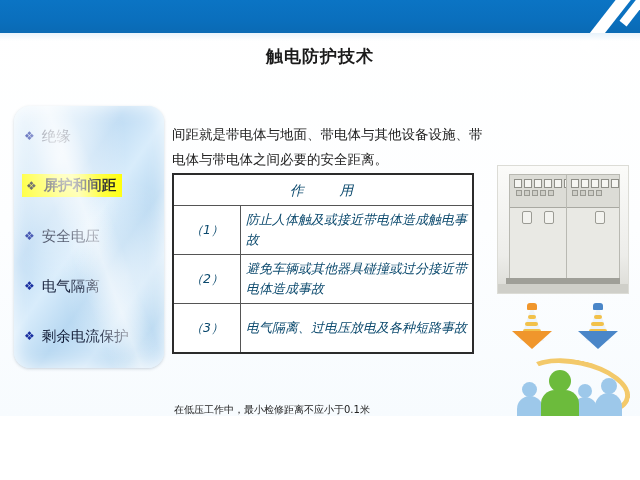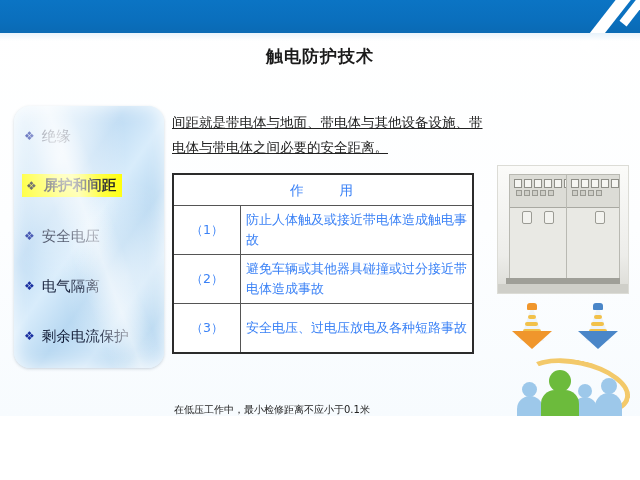--- a/index.html
+++ b/index.html
@@ -73,41 +73,42 @@
     font-size:14.5px;color:#101a35;white-space:nowrap;
   }
   .side-item.active{
     background:#ffff00;padding:0 6px 0 4px;left:8px;height:23px;
   }
   .side-item.active .lbl{font-weight:bold;color:#000;}
   .side-item.active .bullet{color:#101010;}
 
   
   .lead{
-    position:absolute;left:172px;top:110px;width:320px;
-    font-size:13.5px;line-height:1.85;color:#222;text-decoration:underline;
+    position:absolute;left:172px;top:122px;width:320px;
+    font-size:13.5px;line-height:1.85;color:#222;
   }
   .foot-note{
     position:absolute;left:174px;top:403px;width:330px;
     font-size:10px;color:#222;
   }
 
   
   .tbl{
     position:absolute;left:172px;top:173px;width:302px;
     border:2px solid #2b2b2b;
     border-collapse:collapse;
     background:#ffffff;
   }
   .tbl td{
     border:1px solid #555;
-    font-size:13px;color:#3b82f6;
+    font-size:13px;color:#0c4a6e;
     padding:3px 5px;
     line-height:1.55;
     vertical-align:middle;
+    font-style:italic;
   }
   .tbl .th-cell{
     text-align:center;font-size:13.5px;height:26px;padding:2px 0;
     letter-spacing:3px;
   }
   .tbl .idx{
     width:56px;text-align:center;white-space:nowrap;font-size:12.5px;
   }
   .tbl .desc{height:42px;}
 
@@ -258,21 +259,21 @@
     <tr>
       <td class="idx">（1）</td>
       <td class="desc">防止人体触及或接近带电体造成触电事故</td>
     </tr>
     <tr>
       <td class="idx">（2）</td>
       <td class="desc">避免车辆或其他器具碰撞或过分接近带电体造成事故</td>
     </tr>
     <tr>
       <td class="idx">（3）</td>
-      <td class="desc">安全电压、过电压放电及各种短路事故</td>
+      <td class="desc">电气隔离、过电压放电及各种短路事故</td>
     </tr>
   </tbody>
     </table>
 
   <div class="foot-note">在低压工作中，最小检修距离不应小于0.1米</div>
 
   <div class="photo">
     <div class="photo-bg"></div>
     <div class="cab cabA">
       <div class="cab-top"></div>

